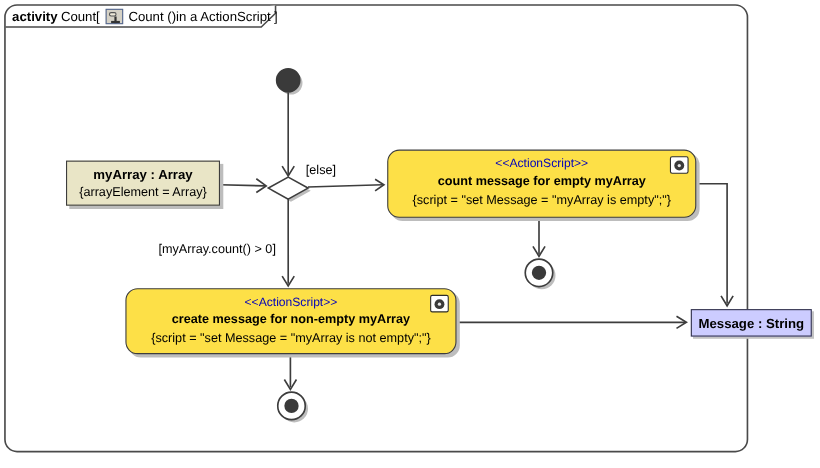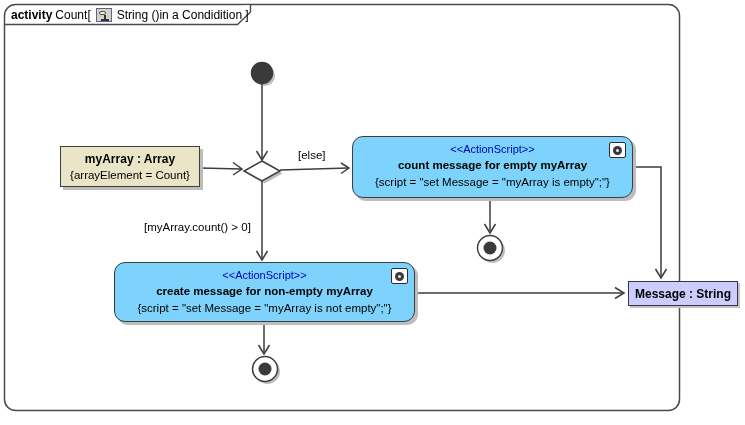--- a/index.html
+++ b/index.html
@@ -25,21 +25,21 @@
   .node { position:absolute; text-align:center; }
 
   .obj-node {
     background:#e9e5c6; border:1.6px solid #3d3d3d;
     box-shadow:3px 3px 0 #bdbdbd; padding-top:4px;
   }
   .obj-node .t1 { font-size:12px; font-weight:bold; line-height:16px; }
   .obj-node .t2 { font-size:11.5px; line-height:16px; }
 
   .action-node {
-    background:#7dd3fc; border:1.6px solid #3d3d3d; border-radius:11px;
+    background:#fde047; border:1.6px solid #3d3d3d; border-radius:11px;
     box-shadow:3px 3px 0 #bdbdbd; padding-top:5px;
   }
   .action-node .stereo { font-size:11px; color:#0000bb; line-height:15px; }
   .action-node .name   { font-size:11.5px; font-weight:bold; line-height:17px; }
   .action-node .script { font-size:11.5px; line-height:17px; }
 
   .gear-box {
     position:absolute; top:5px; right:6px; width:17px; height:16px;
     background:#ffffff; border:1.5px solid #2d2d2d; border-radius:2px;
     display:flex; align-items:center; justify-content:center;
@@ -125,30 +125,30 @@
   </svg>
 
   <div class="frame-tab-text">
     <span class="kw">activity</span>
     <span>Count[</span>
     <span class="diagram-icon">
       <span class="mini-rect"></span>
       <span class="mini-stem"></span>
       <span class="mini-bar"></span>
     </span>
-    <span>String ()in a Condidition</span>
+    <span>Count ()in a ActionScript</span>
     <span>]</span>
   </div>
 
   <div class="node obj-node" style="left:60px; top:146px; width:140px; height:41px;">
     <div class="t1">myArray : Array</div>
-    <div class="t2">{arrayElement = Count}</div>
+    <div class="t2">{arrayElement = Array}</div>
   </div>
 
-  <div class="guard" style="left:298px; top:149px;">[else]</div>
+  <div class="guard" style="left:278px; top:149px;">[else]</div>
   <div class="guard" style="left:144px; top:221px;">[myArray.count() &gt; 0]</div>
 
   <div class="node action-node" style="left:352px; top:136px; width:281px; height:62px;">
     <div class="stereo">&lt;&lt;ActionScript&gt;&gt;</div>
     <div class="name">count message for empty myArray</div>
     <div class="script">{script = "set Message = "myArray is empty";"}</div>
     <div class="gear-box">
       <div class="gear-core"></div>
     </div>
   </div>

